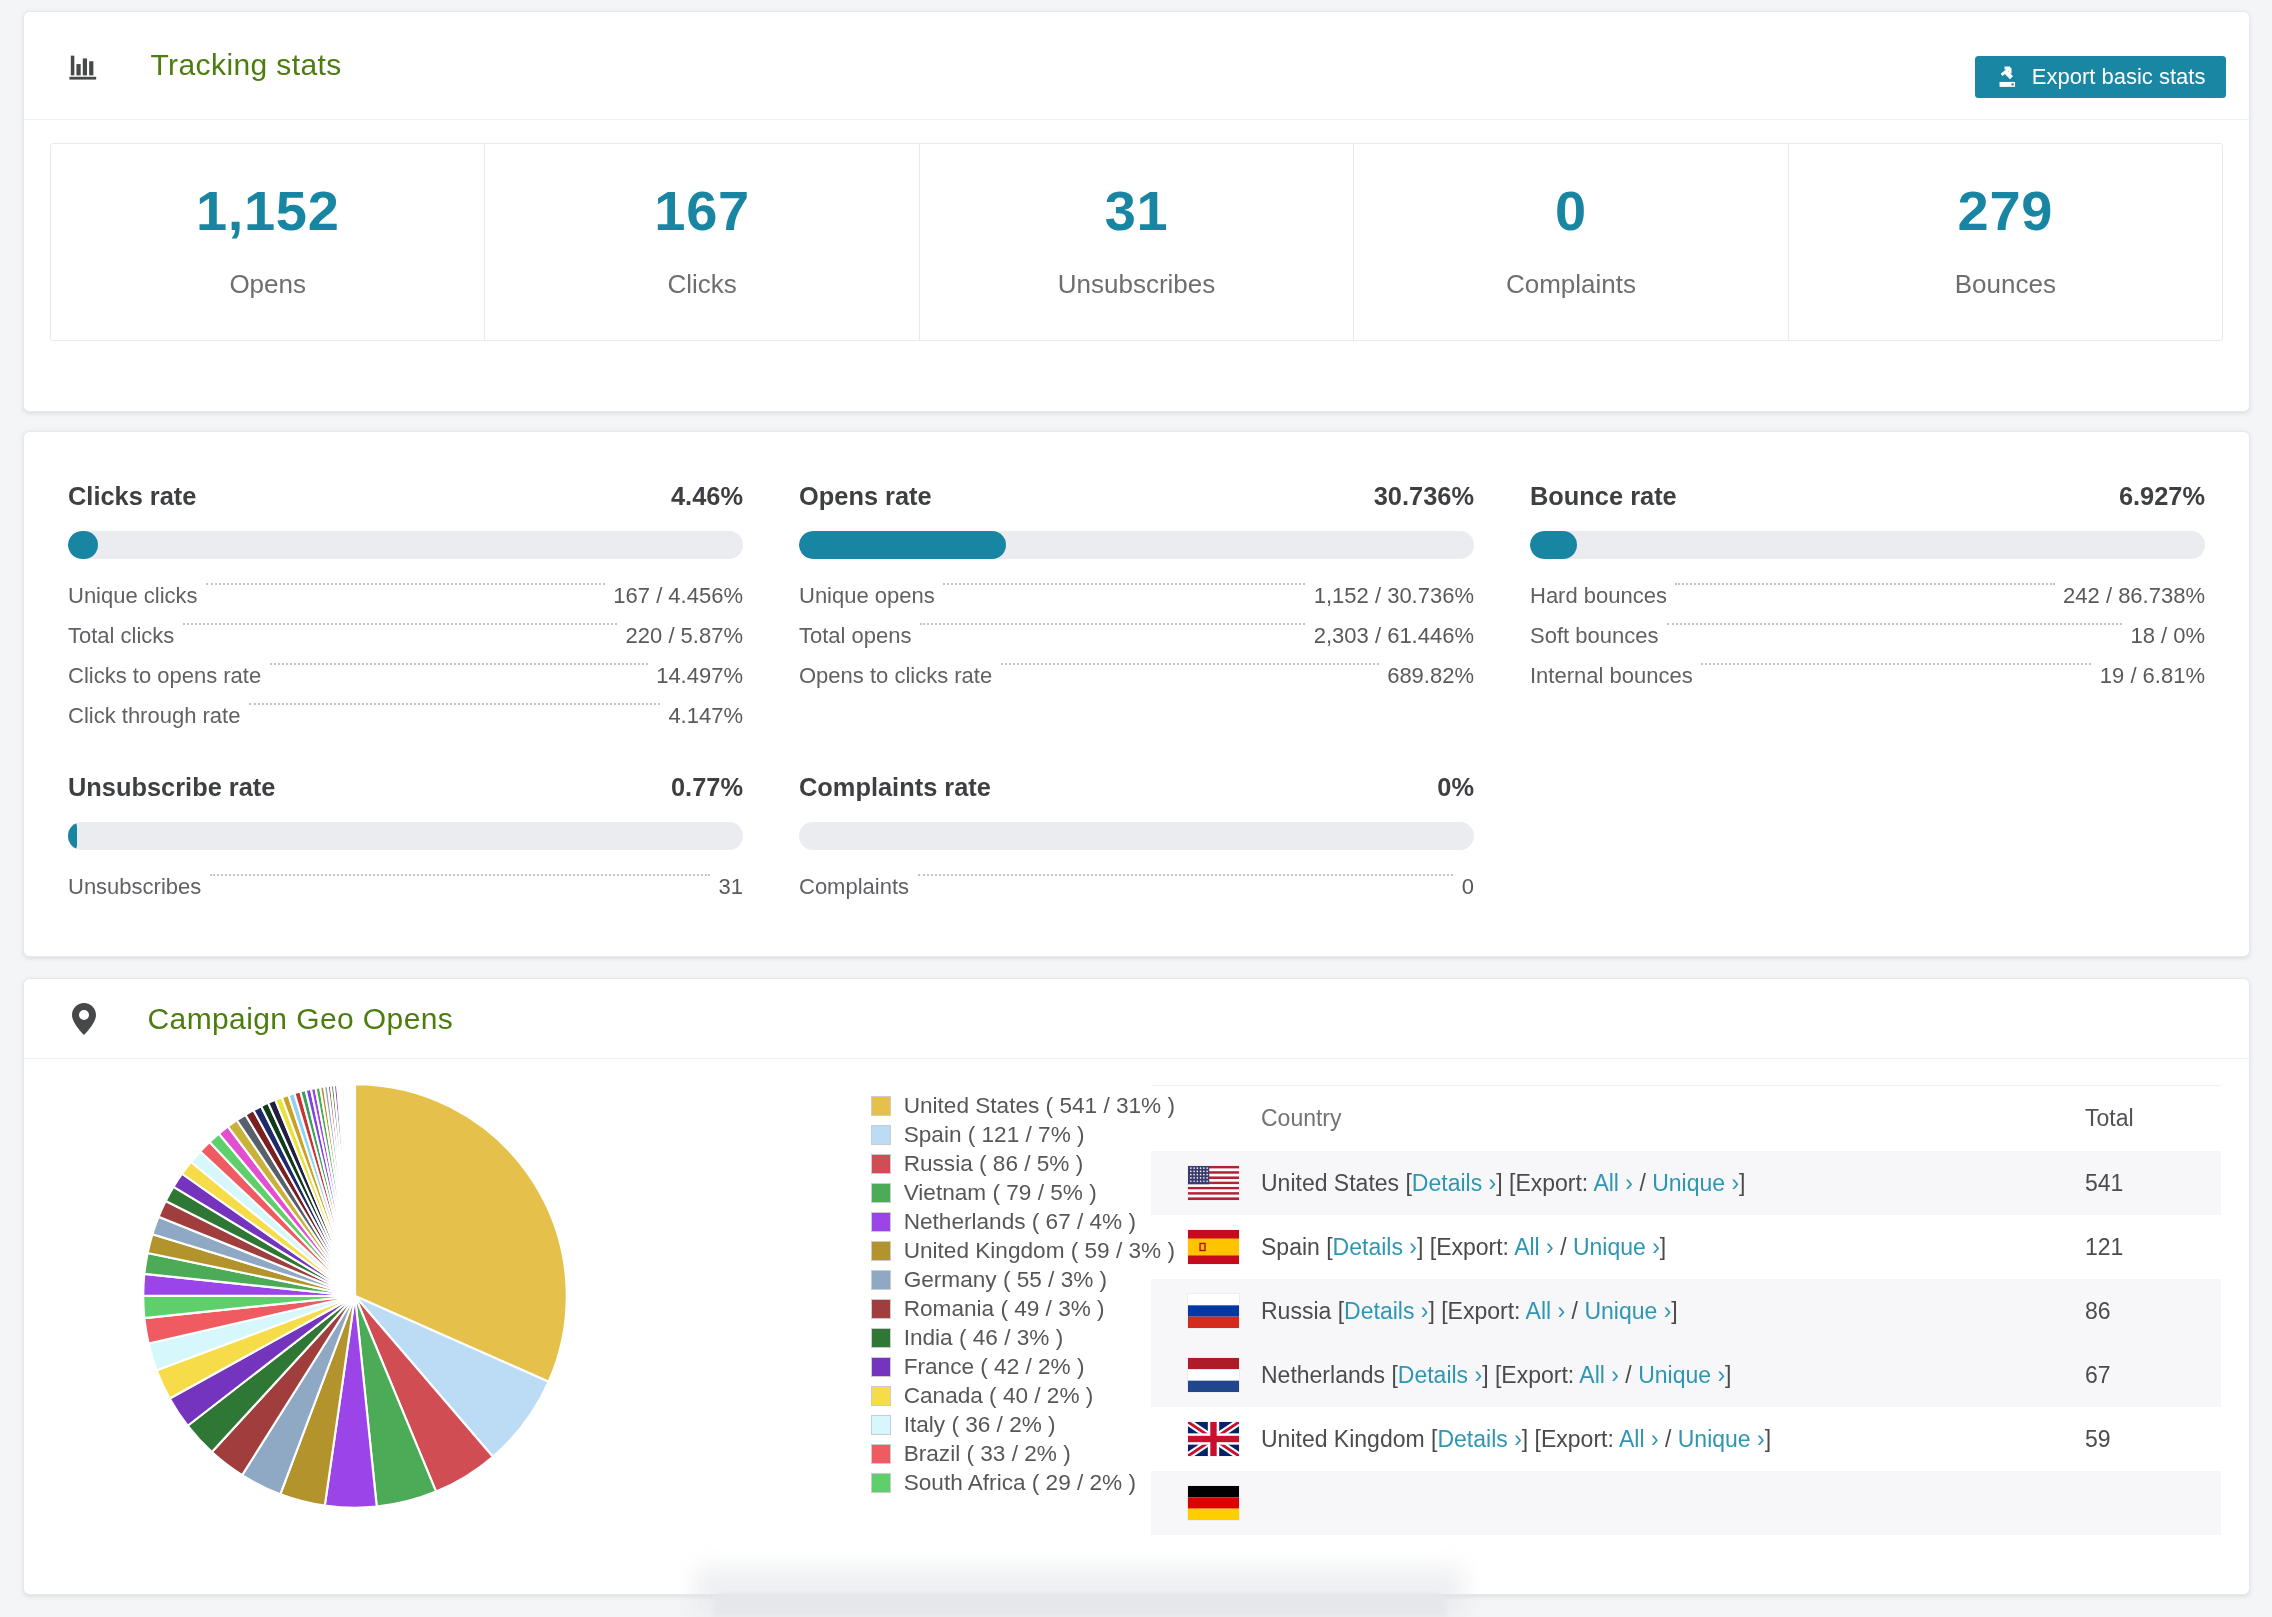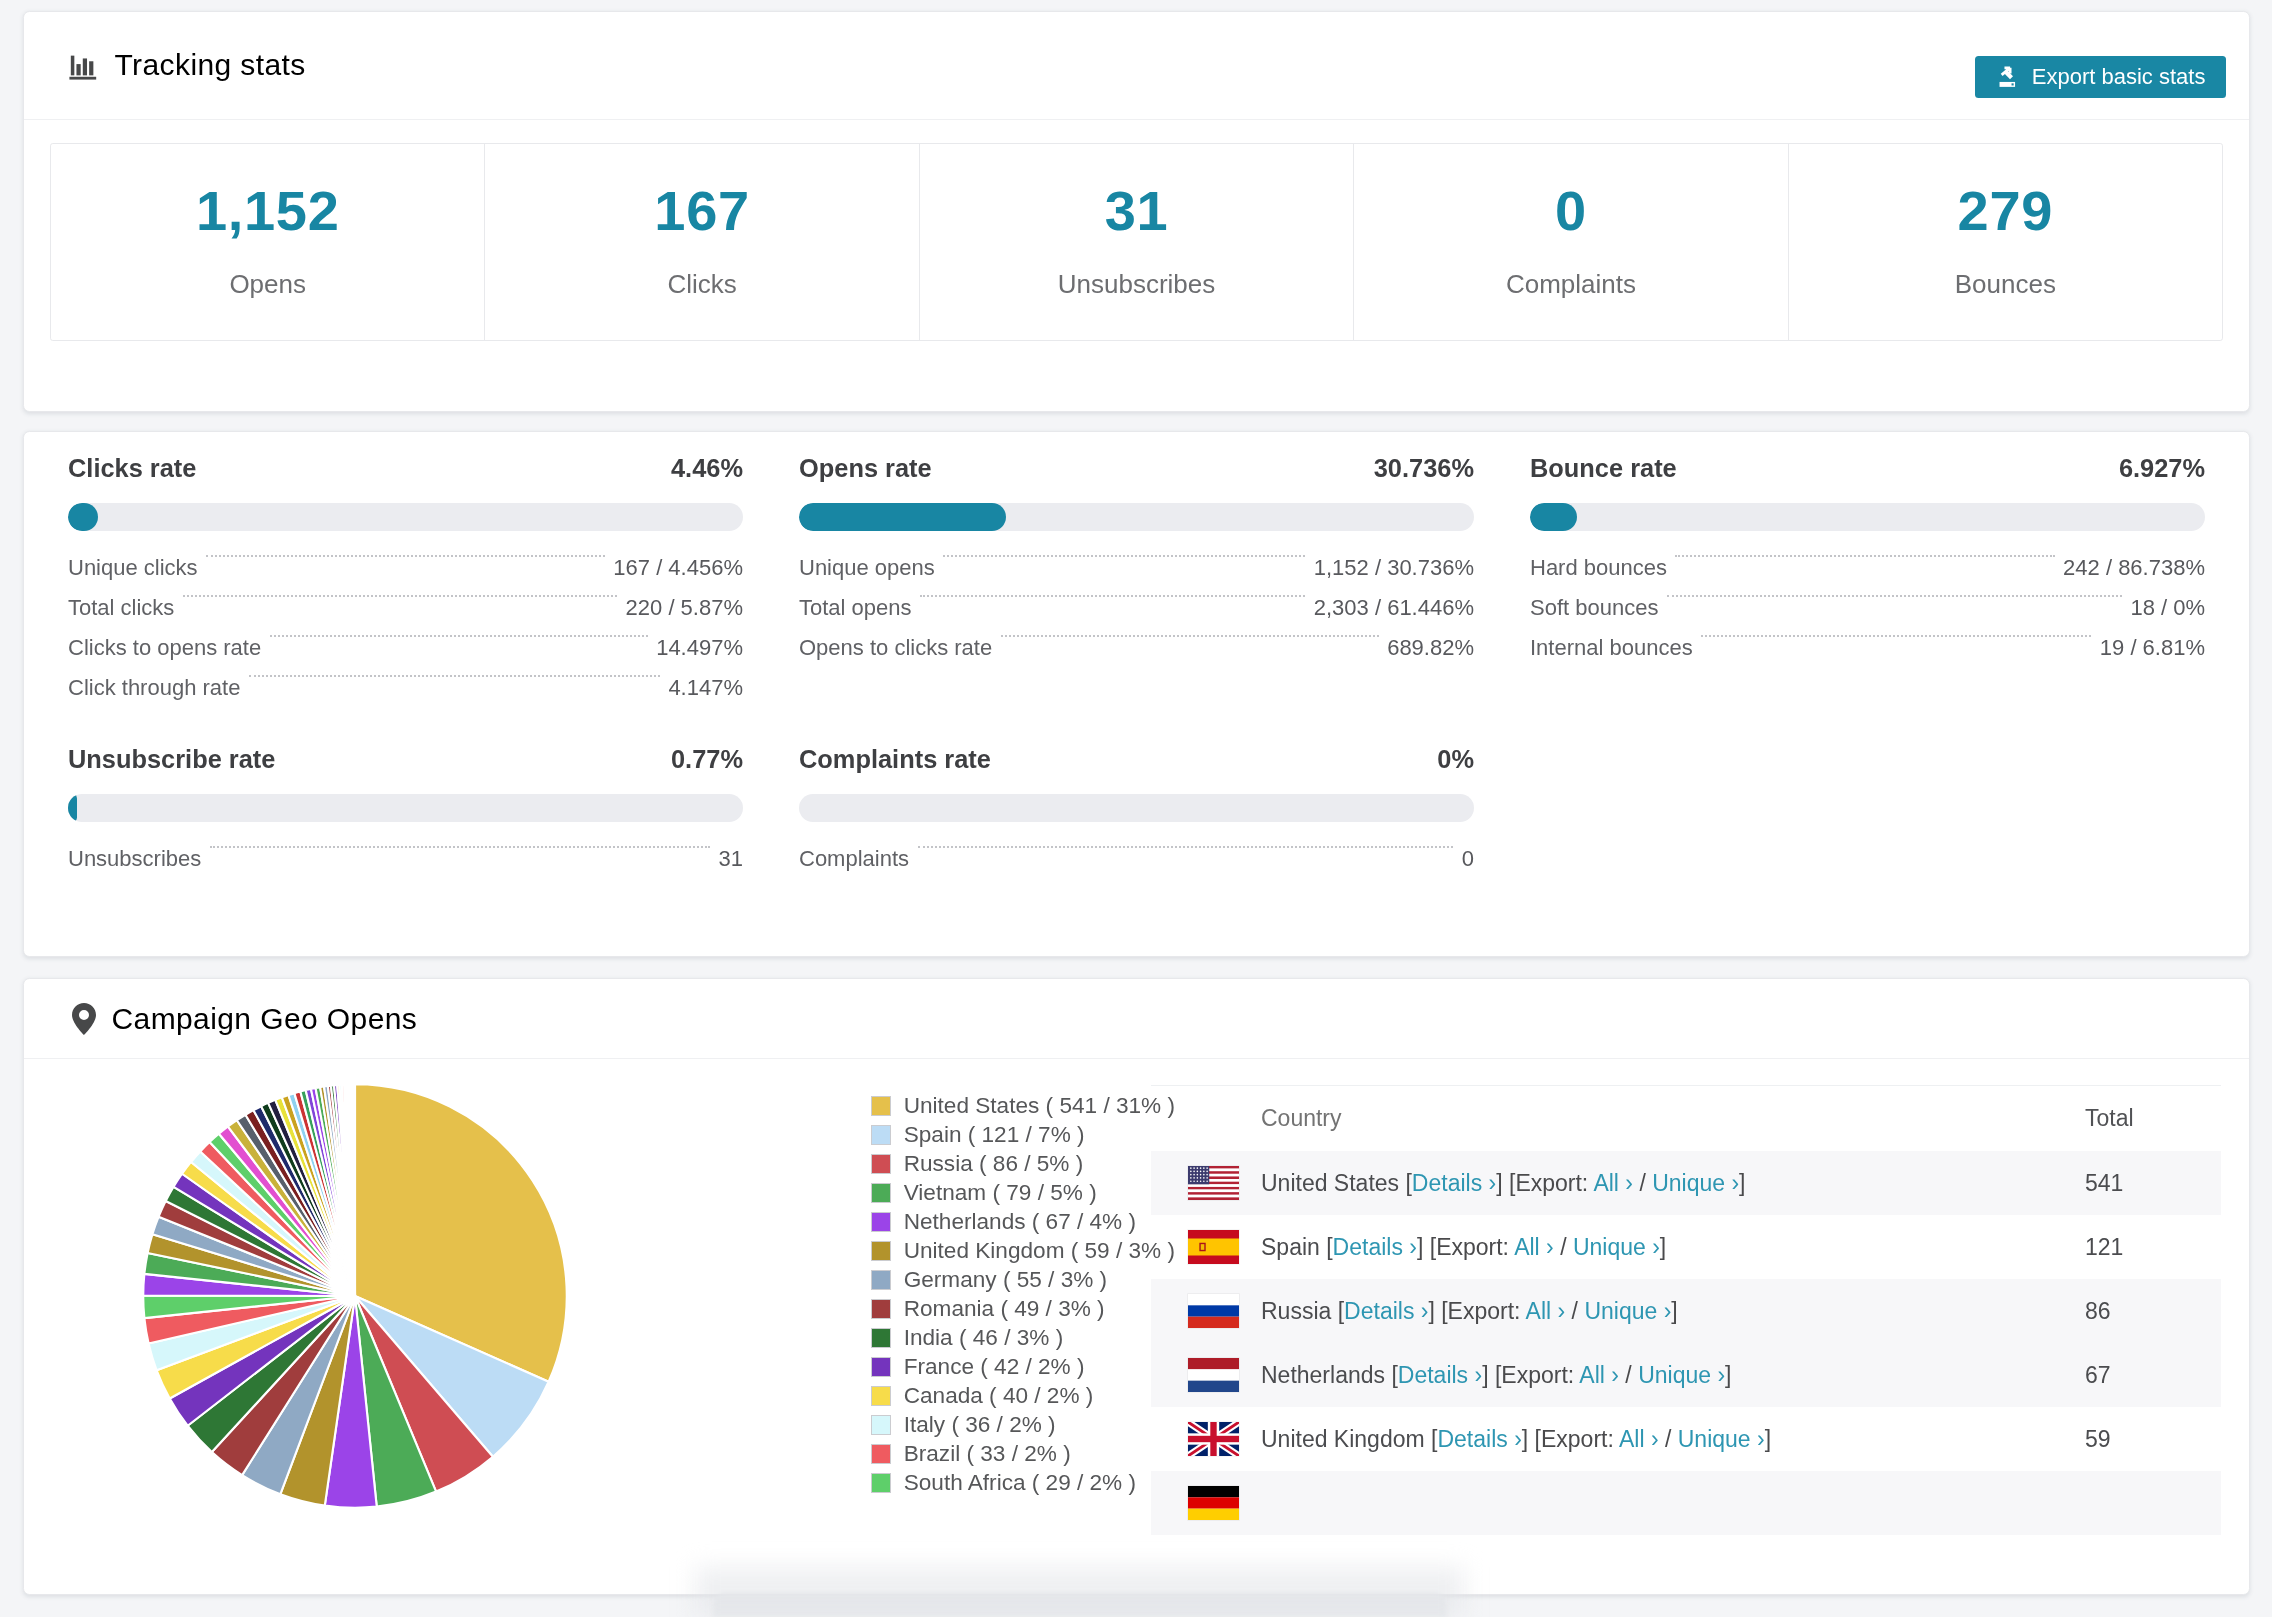--- a/index.html
+++ b/index.html
@@ -10,40 +10,40 @@
     color:#4a4b4e;
   }
   .card{
     position:absolute;background:#fff;border:0.7px solid #e7e8eb;border-radius:6.4px;
     box-shadow:0 1.4px 4.2px rgba(60,70,90,.12);
   }
   
   #card-tracking{left:23px;top:10.6px;width:2225px;height:399px;}
   .card-header{position:relative;height:107px;display:flex;align-items:center;
     padding-left:44px;border-bottom:1.4px solid #eff0f2;}
-  .card-title{font-size:30px;color:#000000;letter-spacing:0.4px;}
+  .card-title{font-size:30px;color:#4d7c0f;letter-spacing:0.4px;margin-left:36px;}
   .hd-icon{margin-right:15.5px;display:inline-flex;}
   .export-btn{
     position:absolute;right:22.6px;top:44px;height:42px;padding:0 21px;
     background:#1987a4;color:#fff;font-size:22px;border:none;border-radius:3.5px;
     display:flex;align-items:center;gap:11.3px;cursor:pointer;
   }
   #stats-row{
     position:absolute;left:26px;right:26px;top:131px;height:196px;
     border:0.7px solid #e8e9ec;border-radius:2.8px;display:flex;background:#fff;
   }
   .stat{flex:1;display:flex;flex-direction:column;align-items:center;justify-content:center;
     border-right:0.7px solid #e8e9ec;}
   .stat:last-child{border-right:none;}
   .stat-value{font-size:56px;font-weight:700;color:#1886a3;letter-spacing:0.7px;line-height:1;}
   .stat-label{font-size:26px;color:#6d6e71;margin-top:30px;}
   
   #card-rates{left:23px;top:431px;width:2225px;height:524px;}
   #rates-grid{display:grid;grid-template-columns:repeat(3,1fr);column-gap:56px;row-gap:30px;
-    padding:22px 44px 0 44px;}
+    padding:50px 44px 0 44px;}
   .rate-head{display:flex;justify-content:space-between;align-items:baseline;margin-bottom:20px;}
   .rate-title{font-size:25.4px;font-weight:700;color:#3e3f42;}
   .rate-value{font-size:25.4px;font-weight:700;color:#3e3f42;}
   .rate-bar{height:28px;background:#ebecf0;border-radius:14px;position:relative;overflow:hidden;}
   .rate-fill{position:absolute;left:0;top:0;bottom:0;background:#1886a3;border-radius:14px;}
   .rate-rows{margin-top:24px;}
   .rate-row{display:flex;align-items:flex-start;height:40px;font-size:22px;}
   .rl{color:#606165;white-space:nowrap;}
   .leader{flex:1;border-bottom:2.1px dotted #c3c4c8;margin:0 8.5px 6.4px 8.5px;}
   .rv{color:#58595d;white-space:nowrap;}

